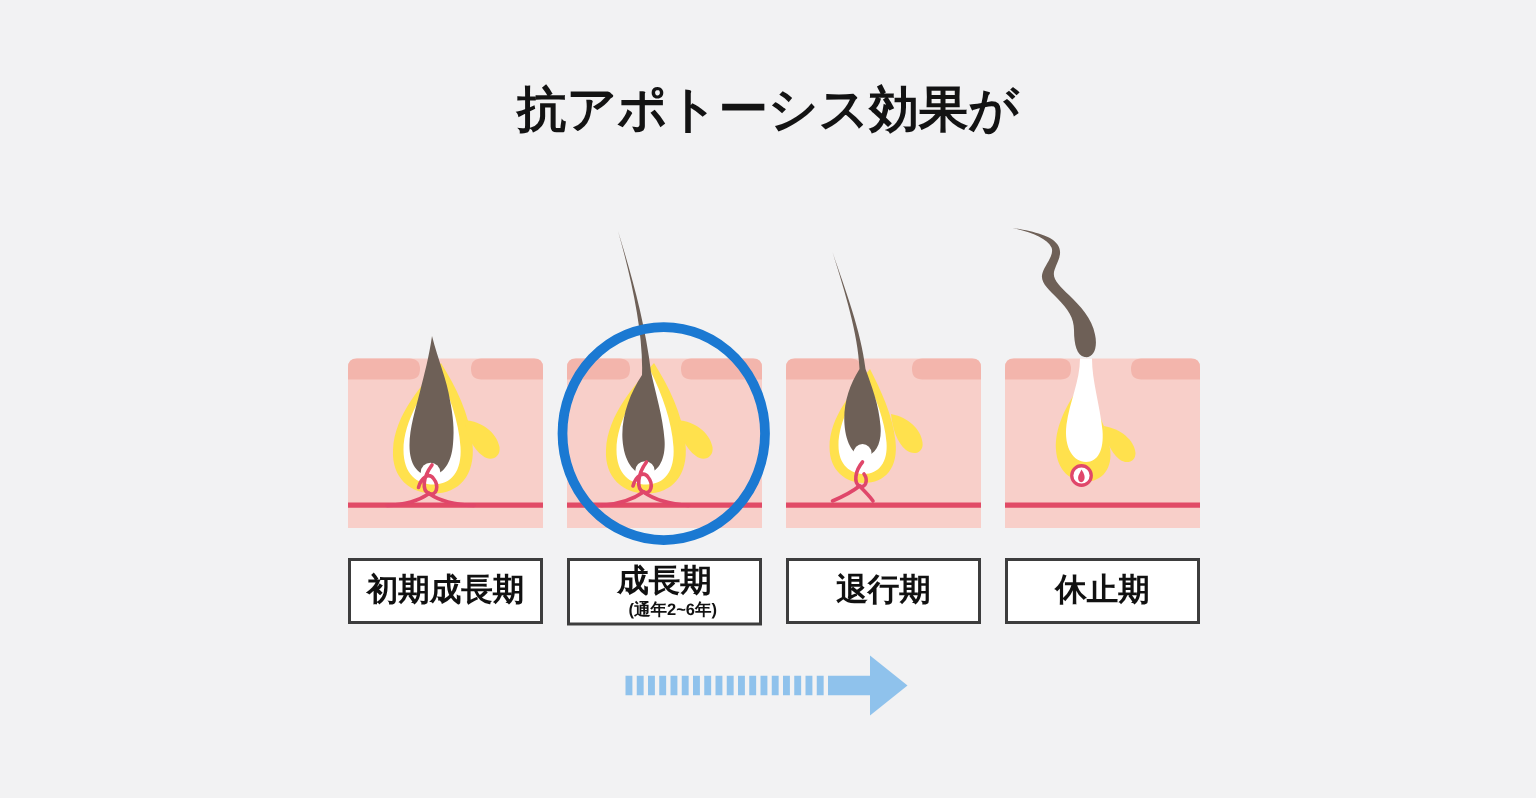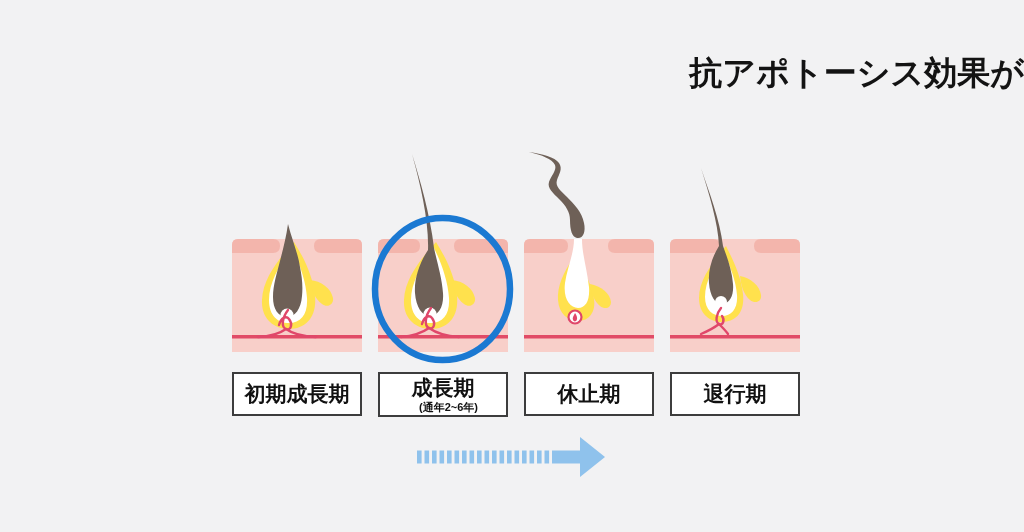--- a/index.html
+++ b/index.html
@@ -3,21 +3,21 @@
 <meta charset="utf-8">
 <style>
   html,body{margin:0;padding:0;}
   body{font-family:"Liberation Sans","DejaVu Sans",sans-serif;}
   .canvas{
     position:relative;width:1024px;height:532px;overflow:hidden;
     background:var(--background,#f2f2f3);
   }
   .title{
     position:absolute;left:0;top:44px;width:1024px;
-    text-align:right;font-weight:bold;font-size:33px;line-height:57px;
+    text-align:center;font-weight:bold;font-size:33px;line-height:57px;
     color:var(--title_text,#131313);letter-spacing:0px;
   }
   .stages{
     position:absolute;left:232px;top:150px;
     display:flex;gap:16px;
   }
   .stage{width:130px;display:flex;flex-direction:column;align-items:center;}
   svg.illus{display:block;}
   .labelbox{
     width:130px;min-height:44px;box-sizing:border-box;
@@ -88,52 +88,52 @@
       </svg>
       <div class="labelbox">
         <div class="label">成長期</div>
         <div class="sublabel">(通年2~6年)</div>
       </div>
     </div>
 
     <div class="stage">
       <svg class="illus" width="130" height="222" viewBox="0 0 130 222">
         <path class="skin" d="M0,95 Q0,89 6,89 H124 Q130,89 130,95 V202 H0 Z"></path>
-        <path class="skin-top" d="M6,89 H37 Q44,89 44,96 Q44,103 37,103 H0 V95 Q0,89 6,89 Z"></path>
-        <path class="skin-top" d="M91,89 H124 Q130,89 130,95 V103 H91 Q84,103 84,96 Q84,89 91,89 Z"></path>
-        <rect class="redline" x="0" y="185" width="130" height="3.5"></rect>
-        <path class="hair" d="M5,2 C18,5 28,9 31,15 C33,20 27,26 25,32 C23,38 29,43 35,49 C42,56 46,62 46,70 C46,80 48,87 53,88 C59,89 62,82 60,73 C58,62 50,54 43,47 C36,40 31,36 33,30 C35,24 39,19 35,13 C31,7 18,4 5,2 Z"></path>
-        <path class="glow" d="M48,110 C40,122 33,136 34,150 C35,164 44,171 54,171 C65,171 72,162 70,149 C68,135 60,121 54,110 Z"></path>
-        <path class="glow" d="M66,134 C77,136 86,143 87,152 C87,158 81,160 76,156 C70,151 67,143 66,134 Z"></path>
-        <path class="wht" d="M50,89 C50,104 43,118 41,133 C39,149 46,158 54,158 C62,158 66,150 65,137 C63,119 58,104 58,89 Z"></path>
-        <circle cx="51" cy="167" r="6.5" fill="#ffffff" stroke="var(--vessel_red,#e0476a)" stroke-width="2.2"></circle>
-        <path class="vessel-fill" d="M51,163 C53,166 54,169 52,171 C50,172.5 48,170 49,167 Z"></path>
-      </svg>
-      <div class="labelbox">
-        <div class="label">休止期</div>
-      </div>
-    </div>
-
-    <div class="stage">
-      <svg class="illus" width="130" height="222" viewBox="0 0 130 222">
-        <path class="skin" d="M0,95 Q0,89 6,89 H124 Q130,89 130,95 V202 H0 Z"></path>
         <path class="skin-top" d="M6,89 H43 Q50,89 50,96 Q50,103 43,103 H0 V95 Q0,89 6,89 Z"></path>
         <path class="skin-top" d="M91,89 H124 Q130,89 130,95 V103 H91 Q84,103 84,96 Q84,89 91,89 Z"></path>
         <rect class="redline" x="0" y="185" width="130" height="3.5"></rect>
         <path class="glow" d="M56,96 C45,110 29,128 29,148 C29,164 40,172 52,172 C66,172 75,162 73,144 C71,126 63,110 56,96 Z"></path>
         <path class="glow" d="M70,126 C81,128 90,136 91,145 C92,152 85,154 80,150 C74,145 71,136 70,126 Z"></path>
         <path class="wht" d="M54,102 C46,113 35,130 35,147 C35,160 43,166 52,166 C62,166 68,158 67,145 C66,130 59,114 54,102 Z"></path>
         <path class="hair" d="M31,18 C39,44 48,72 49,96 C42,107 38,120 39,133 C40,147 46,155 53,154 C60,153 64,145 63,134 C62,120 57,107 53,96 C50,70 39,42 31,18 Z"></path>
         <circle class="wht" cx="51" cy="152" r="6"></circle>
         <path class="vessel" d="M51,158 C46,164 45,172 49,174 C53,176 55,170 52,166"></path>
         <path class="vessel" d="M49,174 C44,178 38,181 31,184"></path>
         <path class="vessel" d="M49,174 C53,178 56,181 58,184"></path>
       </svg>
       <div class="labelbox">
         <div class="label">退行期</div>
+      </div>
+    </div>
+
+    <div class="stage">
+      <svg class="illus" width="130" height="222" viewBox="0 0 130 222">
+        <path class="skin" d="M0,95 Q0,89 6,89 H124 Q130,89 130,95 V202 H0 Z"></path>
+        <path class="skin-top" d="M6,89 H37 Q44,89 44,96 Q44,103 37,103 H0 V95 Q0,89 6,89 Z"></path>
+        <path class="skin-top" d="M91,89 H124 Q130,89 130,95 V103 H91 Q84,103 84,96 Q84,89 91,89 Z"></path>
+        <rect class="redline" x="0" y="185" width="130" height="3.5"></rect>
+        <path class="hair" d="M5,2 C18,5 28,9 31,15 C33,20 27,26 25,32 C23,38 29,43 35,49 C42,56 46,62 46,70 C46,80 48,87 53,88 C59,89 62,82 60,73 C58,62 50,54 43,47 C36,40 31,36 33,30 C35,24 39,19 35,13 C31,7 18,4 5,2 Z"></path>
+        <path class="glow" d="M48,110 C40,122 33,136 34,150 C35,164 44,171 54,171 C65,171 72,162 70,149 C68,135 60,121 54,110 Z"></path>
+        <path class="glow" d="M66,134 C77,136 86,143 87,152 C87,158 81,160 76,156 C70,151 67,143 66,134 Z"></path>
+        <path class="wht" d="M50,89 C50,104 43,118 41,133 C39,149 46,158 54,158 C62,158 66,150 65,137 C63,119 58,104 58,89 Z"></path>
+        <circle cx="51" cy="167" r="6.5" fill="#ffffff" stroke="var(--vessel_red,#e0476a)" stroke-width="2.2"></circle>
+        <path class="vessel-fill" d="M51,163 C53,166 54,169 52,171 C50,172.5 48,170 49,167 Z"></path>
+      </svg>
+      <div class="labelbox">
+        <div class="label">休止期</div>
       </div>
     </div>
 
   </div>
 
   <svg class="highlight-svg" width="143" height="150" viewBox="0 0 143 150">
     <ellipse cx="71.5" cy="75" rx="67.5" ry="71" fill="none" stroke="var(--highlight_blue,#1b79d2)" stroke-width="6.5"></ellipse>
   </svg>
 
   <svg class="arrow-svg" width="192" height="42" viewBox="0 0 192 42">

